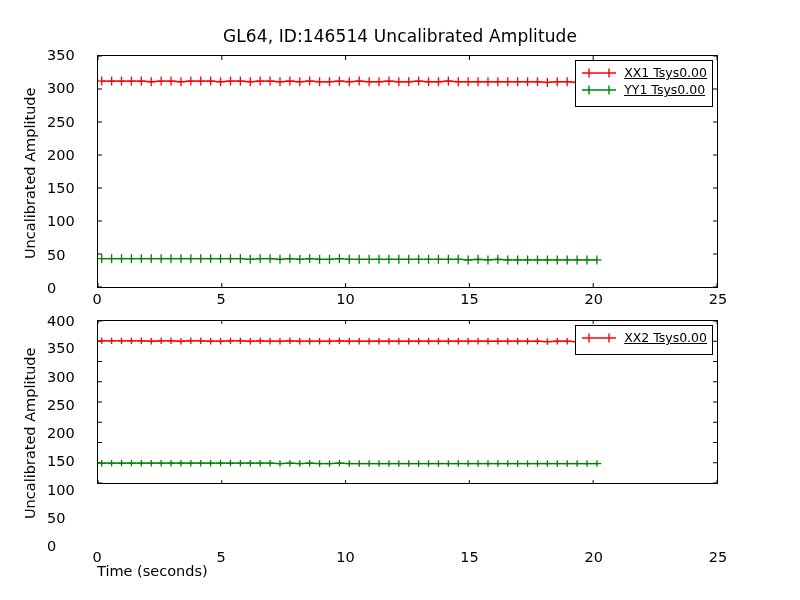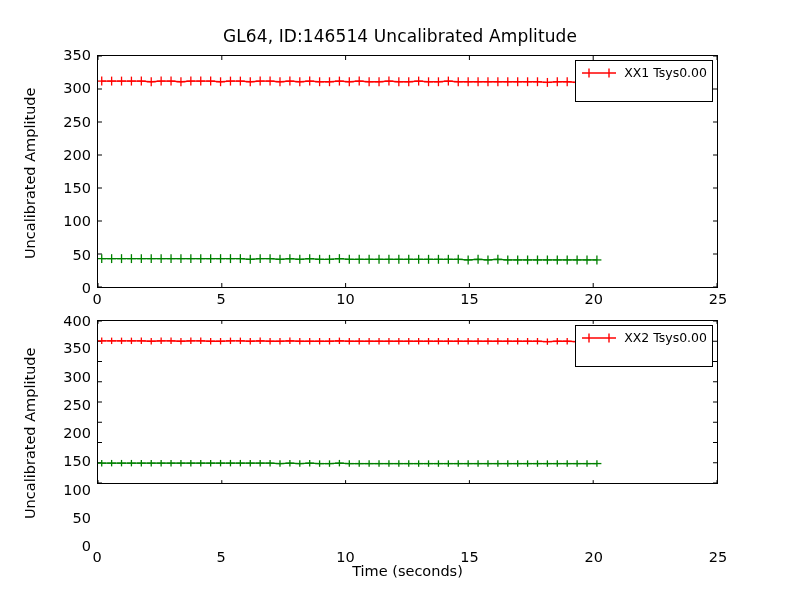--- a/index.html
+++ b/index.html
@@ -42,33 +42,32 @@
     color: #000;
     transform-origin: 0 0;
     transform: rotate(-90deg);
     white-space: nowrap;
   }
   #ylabel-top    { left: 22px; top: 259px; }
   #ylabel-bottom { left: 22px; top: 519px; }
 
   .xlabel {
     position: absolute;
-    text-align: center;
     font-size: 14.5px;
     color: #000;
     left: 97px;
     width: 621px;
   }
   #xlabel-bottom { top: 563px; }
 
   .ytick-label {
     position: absolute;
     right: 0;
     width: 44px;
-    text-align: right;
+    text-align: left;
     font-size: 14.5px;
     color: #000;
     line-height: 1;
   }
   .ytick-wrap { position: absolute; left: 45px; top: 0; width: 46px; height: 100%; }
 
   .xtick-label {
     position: absolute;
     transform: translateX(-50%);
     font-size: 14.5px;
@@ -78,21 +77,22 @@
   }
   .xtick-wrap { position: absolute; left: 97px; width: 621px; height: 20px; }
   #xticks-top    { top: 292px; }
   #xticks-bottom { top: 550px; }
 
   .legend {
     position: absolute;
     box-sizing: border-box;
     border: 1px solid #000000;
     background: #ffffff;
-    padding: 3px 5px 20px 5px;
+    padding: 3px 5px 8px 5px;
+    text-decoration: underline;
   }
   #legend-top    { right: 4px; top: 4px; }
   #legend-bottom { right: 4px; top: 4px; }
   .legend-row {
     display: flex;
     align-items: center;
     height: 17px;
     white-space: nowrap;
   }
   .legend-sample { width: 36px; height: 12px; margin-right: 7px; flex: none; }
@@ -368,20 +368,28 @@
       </svg>
 
     <div class="legend" id="legend-top">
       <div class="legend-row">
         <svg class="legend-sample" viewBox="0 0 36 12">
           <line x1="1" y1="6" x2="35" y2="6" stroke="#ff0000" stroke-width="1.4"></line>
           <line x1="8" y1="1.5" x2="8" y2="10.5" stroke="#ff0000" stroke-width="1.4"></line>
           <line x1="28" y1="1.5" x2="28" y2="10.5" stroke="#ff0000" stroke-width="1.4"></line>
         </svg>
         <span class="legend-text">XX1 Tsys0.00</span>
+      </div>
+      <div class="legend-row">
+        <svg class="legend-sample" viewBox="0 0 36 12">
+          <line x1="1" y1="6" x2="35" y2="6" stroke="#008000" stroke-width="1.4"></line>
+          <line x1="8" y1="1.5" x2="8" y2="10.5" stroke="#008000" stroke-width="1.4"></line>
+          <line x1="28" y1="1.5" x2="28" y2="10.5" stroke="#008000" stroke-width="1.4"></line>
+        </svg>
+        <span class="legend-text">YY1 Tsys0.00</span>
       </div>
     </div>
   </div>
 
   <div class="ylabel" id="ylabel-bottom">Uncalibrated Amplitude</div>
   <div class="ytick-wrap" id="yticks-bottom">
       <div class="ytick-label" style="top: 539px;">0</div>
       <div class="ytick-label" style="top: 510.75px;">50</div>
       <div class="ytick-label" style="top: 482.5px;">100</div>
       <div class="ytick-label" style="top: 454.25px;">150</div>

